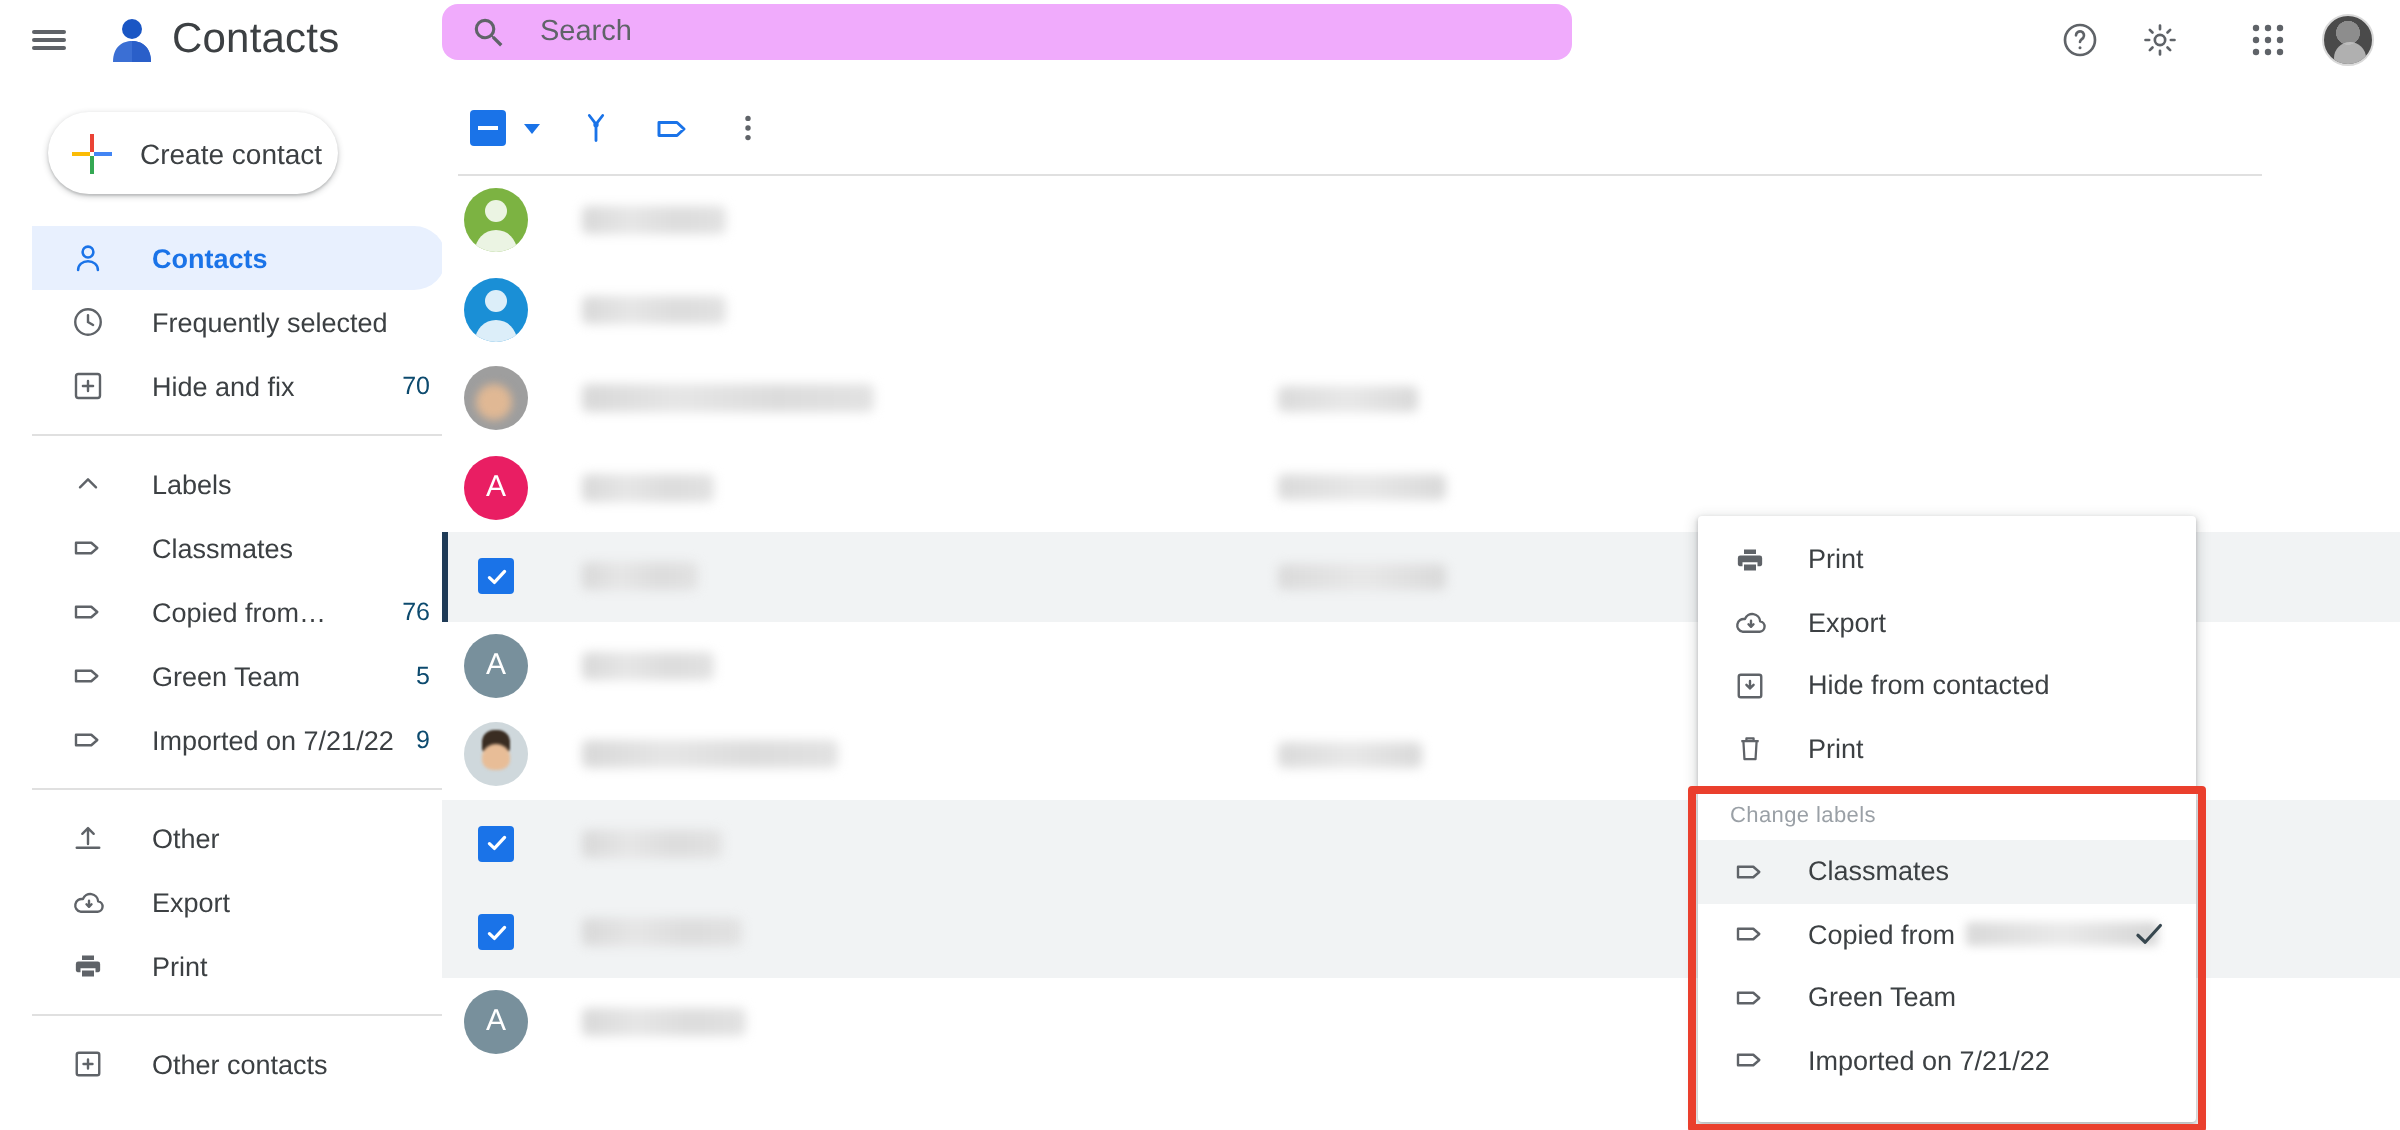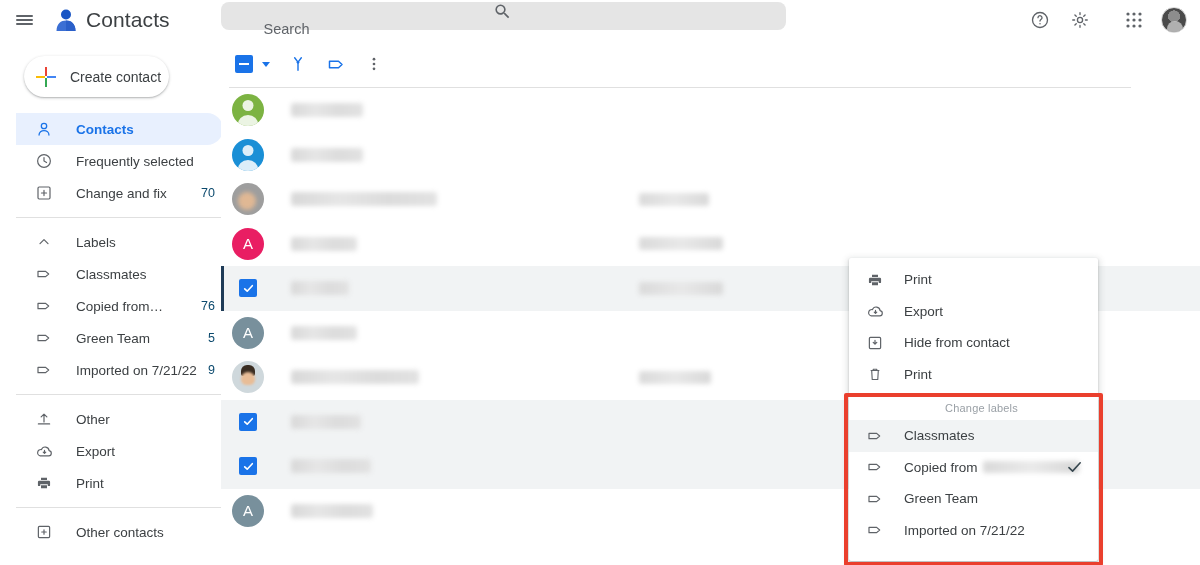--- a/index.html
+++ b/index.html
@@ -23,22 +23,22 @@
   }
   .hamburger .bar { width: 17px; height: 2px; background: #5f6368; margin: 2px 0; border-radius: 1px; }
   .brand { display: flex; align-items: center; margin-left: 8px; }
   .brand-logo { width: 28px; height: 28px; position: relative; margin-right: 6px; }
   .brand-title {
     font-size: 21px; color: #3c4043; letter-spacing: .1px; white-space: nowrap;
   }
   .searchbar {
     position: absolute; left: 221px; top: 2px;
     width: 565px; height: 28px;
-    background: #e5e5e5; border-radius: 8px;
-    display: flex; align-items: center; flex-direction: column;
+    background: #f0abfc; border-radius: 8px;
+    display: flex; align-items: center;
   }
   .searchbar .s-icon { margin-left: 14px; margin-right: 16px; display: flex; }
   .searchbar input {
     border: none; outline: none; background: transparent;
     font-family: "Liberation Sans", sans-serif;
     font-size: 14.5px; color: #3c4043; width: 480px;
   }
   .searchbar input::placeholder { color: #5f6368; }
   .hdr-right {
     position: absolute; right: 8px; top: 0; height: 40px;
@@ -182,21 +182,21 @@
   }
   .ctx-item {
     height: 31.5px; display: flex; align-items: center; cursor: pointer; position: relative;
   }
   .ctx-item:hover, .ctx-item.hl { background: #f1f3f4; }
   .ctx-item .ci { width: 20px; margin-left: 16px; margin-right: 19px; display: flex; align-items: center; justify-content: center; flex: 0 0 20px; }
   .ctx-item .cl { font-size: 13.5px; color: #3c4043; white-space: nowrap; }
   .ctx-group-title {
     font-size: 11px; color: #9aa0a6; margin: 12px 0 6px 16px; letter-spacing: .2px;
   }
-  .ctx-labels { position: relative; padding-bottom: 15px; text-align: center; }
+  .ctx-labels { position: relative; padding-bottom: 15px; }
   .redbox {
     position: absolute; left: -5px; right: -5px; top: -9px; bottom: -5px;
     border: 4px solid #ea3f2d; border-radius: 2px; pointer-events: none;
   }
   .ctx-check { position: absolute; right: 14px; top: 50%; transform: translateY(-50%); display: flex; }
   .lbl-blur {
     display: inline-block; height: 12px; width: 96px; margin-left: 5px; vertical-align: -1px;
     background: linear-gradient(90deg,#d9d9d9,#eaeaea,#d6d6d6);
     filter: blur(2.4px); border-radius: 2px;
   }
@@ -303,21 +303,21 @@
         <span class="txt">Frequently selected</span>
       </div>
 
       <div class="nav-item">
         <span class="ico">
           <svg width="18" height="18" viewBox="0 0 24 24" fill="none" stroke="#5f6368" stroke-width="1.6">
             <rect x="4" y="4" width="16" height="16" rx="1.6"></rect>
             <path d="M12 8.6v6.8M8.6 12h6.8" stroke-linecap="round"></path>
           </svg>
         </span>
-        <span class="txt">Change and fix</span>
+        <span class="txt">Hide and fix</span>
         <span class="cnt">70</span>
       </div>
 
       <div class="nav-sep"></div>
 
       <div class="nav-item">
         <span class="ico">
           <svg width="16" height="16" viewBox="0 0 24 24" fill="none" stroke="#5f6368" stroke-width="1.8">
             <path d="M6 14.5l6-6 6 6" stroke-linecap="round" stroke-linejoin="round"></path>
           </svg>
@@ -525,21 +525,21 @@
       <span class="cl">Export</span>
     </div>
 
     <div class="ctx-item">
       <span class="ci">
         <svg width="18" height="18" viewBox="0 0 24 24" fill="none" stroke="#5f6368" stroke-width="1.6">
           <rect x="4.5" y="4.5" width="15" height="15" rx="1.4"></rect>
           <path d="M12 8.6v5M9.6 11.2L12 13.6l2.4-2.4" stroke-linecap="round" stroke-linejoin="round"></path>
         </svg>
       </span>
-      <span class="cl">Hide from contact</span>
+      <span class="cl">Hide from contacted</span>
     </div>
 
     <div class="ctx-item">
       <span class="ci">
         <svg width="18" height="18" viewBox="0 0 24 24" fill="none" stroke="#5f6368" stroke-width="1.5">
           <path d="M6.2 7.4h11.6M9.6 7.4V5.6h4.8v1.8M7.6 7.4l.7 12h7.4l.7-12" stroke-linejoin="round"></path>
         </svg>
       </span>
       <span class="cl">Print</span>
     </div>

